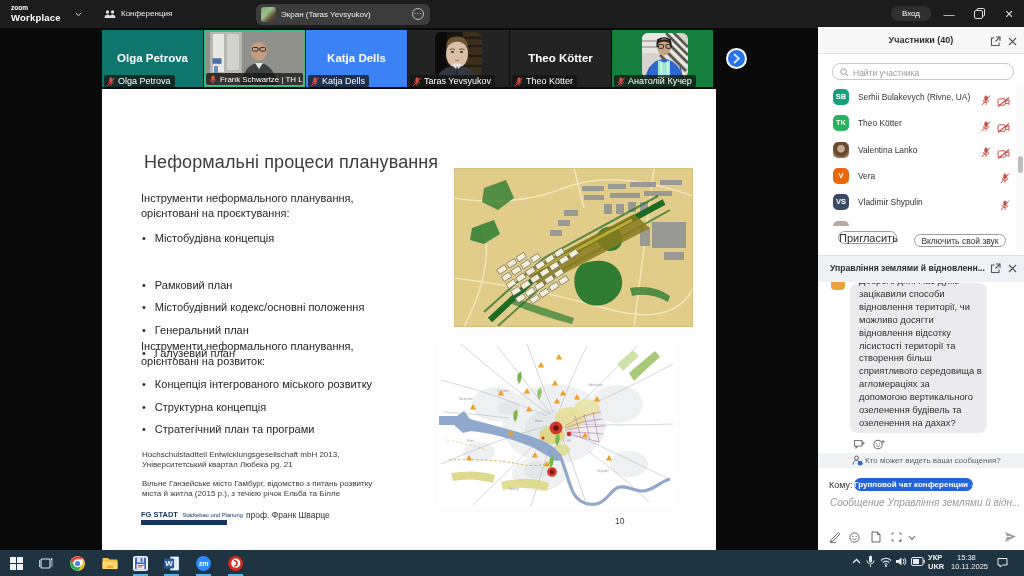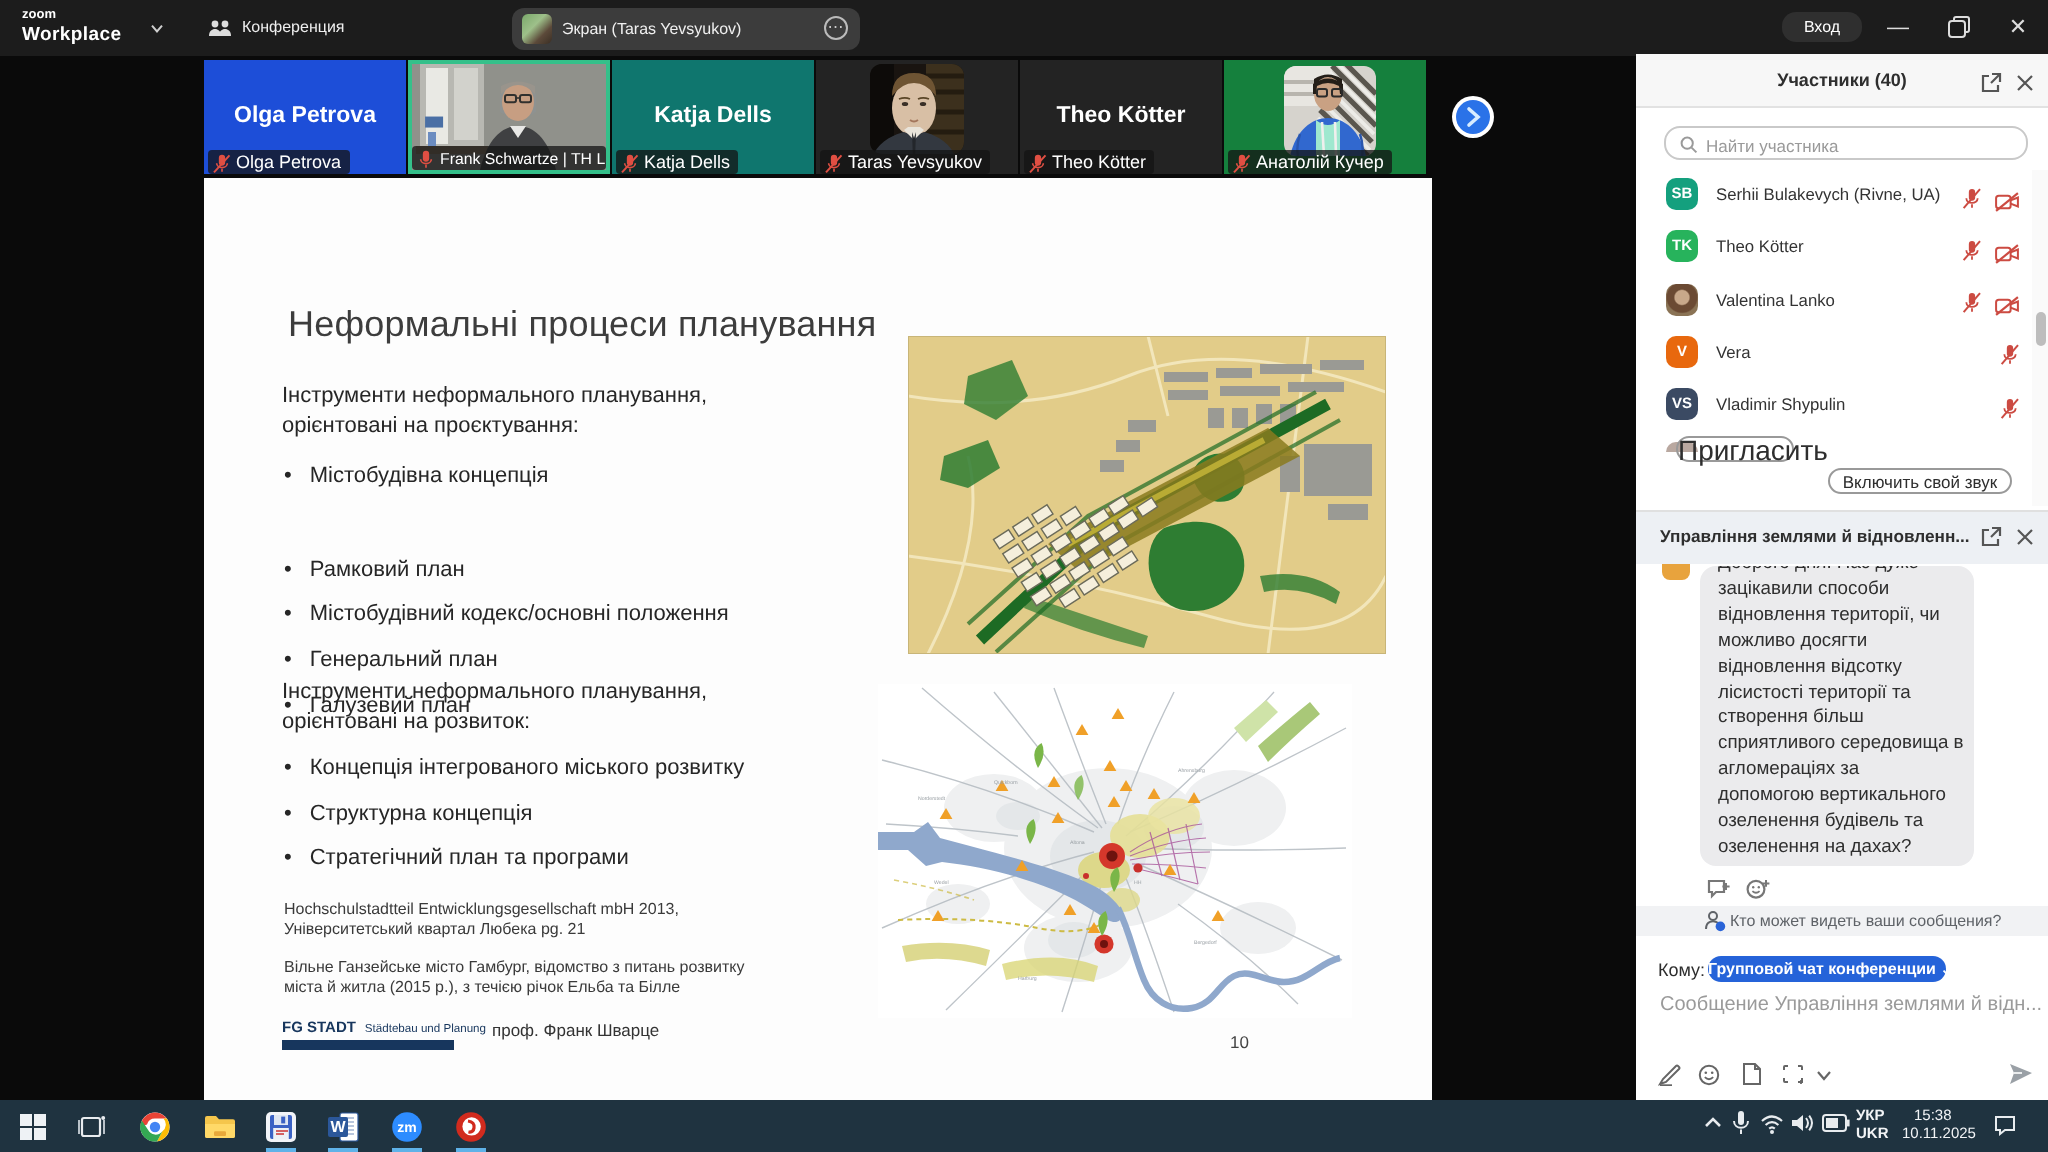--- a/index.html
+++ b/index.html
@@ -70,21 +70,21 @@
     <div class="winbtn" style="left:932px">—</div>
     <svg class="abs" style="left:974px;top:8px" width="11" height="11" viewBox="0 0 11 11">
         <rect x="0.5" y="2.5" width="8" height="8" rx="1.5" fill="none" stroke="#ddd"></rect>
         <path d="M3 2.5 L3 1.5 Q3 0.5 4 0.5 L9.5 0.5 Q10.5 0.5 10.5 1.5 L10.5 7 Q10.5 8 9.5 8 L8.6 8" fill="none" stroke="#ddd"></path>
       </svg>
     <div class="winbtn" style="left:992px">✕</div>
   </div>
 
   <div id="videostrip" class="abs" style="left:102px;top:28px;width:614px;height:61px;">
 
-    <div class="tile" style="left:0px;background:#1d4ed8;">
+    <div class="tile" style="left:0px;background:#0f766e;">
       <div class="cname">Olga Petrova</div>
       <div class="vlabel" style="left:2px;">
         <svg width="10" height="10" viewBox="0 0 12 12">
             <g stroke="#e04f43" fill="#e04f43">
               <rect x="4.6" y="1" width="2.8" height="5.5" rx="1.4"></rect>
               <path d="M2.8 5.5 C2.8 9 9.2 9 9.2 5.5" fill="none" stroke-width="1"></path>
               <line x1="6" y1="8.8" x2="6" y2="10.6" stroke-width="1"></line>
               <line x1="10.5" y1="0.8" x2="1.2" y2="11" stroke="#e04f43" stroke-width="1.2"></line>
             </g>
           </svg>
@@ -113,21 +113,21 @@
         <svg width="10" height="10" viewBox="0 0 12 12">
             <g stroke="#e04f43" fill="#e04f43">
               <rect x="4.6" y="1" width="2.8" height="5.5" rx="1.4"></rect>
               <path d="M2.8 5.5 C2.8 9 9.2 9 9.2 5.5" fill="none" stroke-width="1"></path>
               <line x1="6" y1="8.8" x2="6" y2="10.6" stroke-width="1"></line>
             </g>
           </svg>
         <span style="font-size:7.9px">Frank Schwartze | TH LÜ…</span></div>
     </div>
 
-    <div class="tile" style="left:204px;background:#0f766e;">
+    <div class="tile" style="left:204px;background:#3b82f6;">
       <div class="cname">Katja Dells</div>
       <div class="vlabel" style="left:2px;">
         <svg width="10" height="10" viewBox="0 0 12 12">
             <g stroke="#e04f43" fill="#e04f43">
               <rect x="4.6" y="1" width="2.8" height="5.5" rx="1.4"></rect>
               <path d="M2.8 5.5 C2.8 9 9.2 9 9.2 5.5" fill="none" stroke-width="1"></path>
               <line x1="6" y1="8.8" x2="6" y2="10.6" stroke-width="1"></line>
               <line x1="10.5" y1="0.8" x2="1.2" y2="11" stroke="#e04f43" stroke-width="1.2"></line>
             </g>
           </svg>
@@ -548,21 +548,21 @@
           </svg></div>
         <div class="abs" style="left:15px;top:135.5px;width:16px;height:16px;border-radius:5px;background:#b9a8a0;color:#fff;font-size:7.5px;font-weight:bold;text-align:center;line-height:16px;"></div>
         <div class="abs" style="left:40px;top:138.5px;font-size:8.4px;color:#333;"></div>
         <div class="abs" style="left:163px;top:138px;"></div>
         <div class="abs" style="left:179px;top:139px;"></div>
       </div>
 
     <div class="abs" style="left:198px;top:58px;width:8px;height:168px;background:#fafafa;"></div>
     <div class="abs" style="left:199.5px;top:129px;width:5px;height:17px;background:#bdbdbd;border-radius:3px;"></div>
 
-    <div class="abs" style="left:20px;top:191px;width:59px;height:13px;border:1px solid #999;border-radius:7px;font-size:14px;color:#2e2e2e;text-align:left;line-height:12px;">Пригласить</div>
+    <div class="abs" style="left:20px;top:204px;width:59px;height:13px;border:1px solid #999;border-radius:7px;font-size:11px;color:#2e2e2e;text-align:left;line-height:12px;">Пригласить</div>
     <div class="abs" style="left:96px;top:207px;width:92px;height:13px;border:1px solid #999;border-radius:7px;font-size:8.5px;color:#2e2e2e;text-align:center;line-height:12px;">Включить свой звук</div>
 
     <div class="abs" style="left:0;top:228px;width:206px;height:27px;background:#edf0f4;border-top:1px solid #e0e0e0;"></div>
     <div class="abs" style="left:12px;top:228px;height:27px;font-size:8.6px;font-weight:bold;color:#2e2e2e;line-height:27px;">Управління землями й відновленн...</div>
     <svg class="abs" style="left:172px;top:236px" width="11" height="11" viewBox="0 0 11 11">
         <g stroke="#555" fill="none" stroke-width="1.1">
           <path d="M4.5 2 H1.5 V9.5 H9 V6.5"></path>
           <path d="M6 1 H10 V5"></path>
           <path d="M10 1 L5.5 5.5"></path>
         </g>
@@ -590,21 +590,21 @@
     <div class="abs" style="left:0;top:426px;width:206px;height:15px;background:#f1f2f4;"></div>
     <svg class="abs" style="left:34px;top:428px" width="11" height="11" viewBox="0 0 11 11">
         <circle cx="4.5" cy="3" r="2" fill="none" stroke="#5f6368" stroke-width="1"></circle>
         <path d="M1 9.5 C1 6.5 3 5.6 4.5 5.6 C5.5 5.6 6.3 5.9 7 6.5" fill="none" stroke="#5f6368" stroke-width="1"></path>
         <circle cx="8.2" cy="8.2" r="2.4" fill="#2a64d8"></circle>
       </svg>
     <div class="abs" style="left:47px;top:429px;font-size:8px;color:#5f6368;">Кто может видеть ваши сообщения?</div>
 
     <div class="abs" style="left:11px;top:453px;font-size:9px;color:#2e2e2e;">Кому:</div>
     <div class="abs" style="left:36px;top:451px;width:119px;height:13px;background:#2563d9;border-radius:7px;color:#fff;font-size:8px;font-weight:bold;text-align:center;line-height:13px;white-space:nowrap;">Групповой чат конференции <span style="font-size:7px;">⌄</span></div>
-    <div class="abs" style="left:12px;top:470px;font-size:10px;color:#9a9a9a;white-space:nowrap;">Сообщение Управління землями й відн...</div>
+    <div class="abs" style="left:12px;top:470px;font-size:10px;color:#9a9a9a;white-space:nowrap;font-style:italic;">Сообщение Управління землями й відн...</div>
 
     <svg class="abs" style="left:11px;top:505px" width="12" height="11" viewBox="0 0 12 11">
         <path d="M1 10 L4 9 L10.5 2.5 Q11 2 10.5 1.5 L10 1 Q9.5 0.5 9 1 L2.5 7.5 Z" fill="none" stroke="#666" stroke-width="1"></path>
         <path d="M1 10.6 H7" stroke="#666" stroke-width="0.9"></path>
       </svg>
     <svg class="abs" style="left:31px;top:505px" width="11" height="11" viewBox="0 0 11 11">
         <circle cx="5.5" cy="5.5" r="4.6" fill="none" stroke="#666" stroke-width="1"></circle>
         <circle cx="3.9" cy="4.4" r="0.65" fill="#666"></circle>
         <circle cx="7.1" cy="4.4" r="0.65" fill="#666"></circle>
         <path d="M3.4 6.6 Q5.5 8.6 7.6 6.6" fill="none" stroke="#666" stroke-width="0.9"></path>

